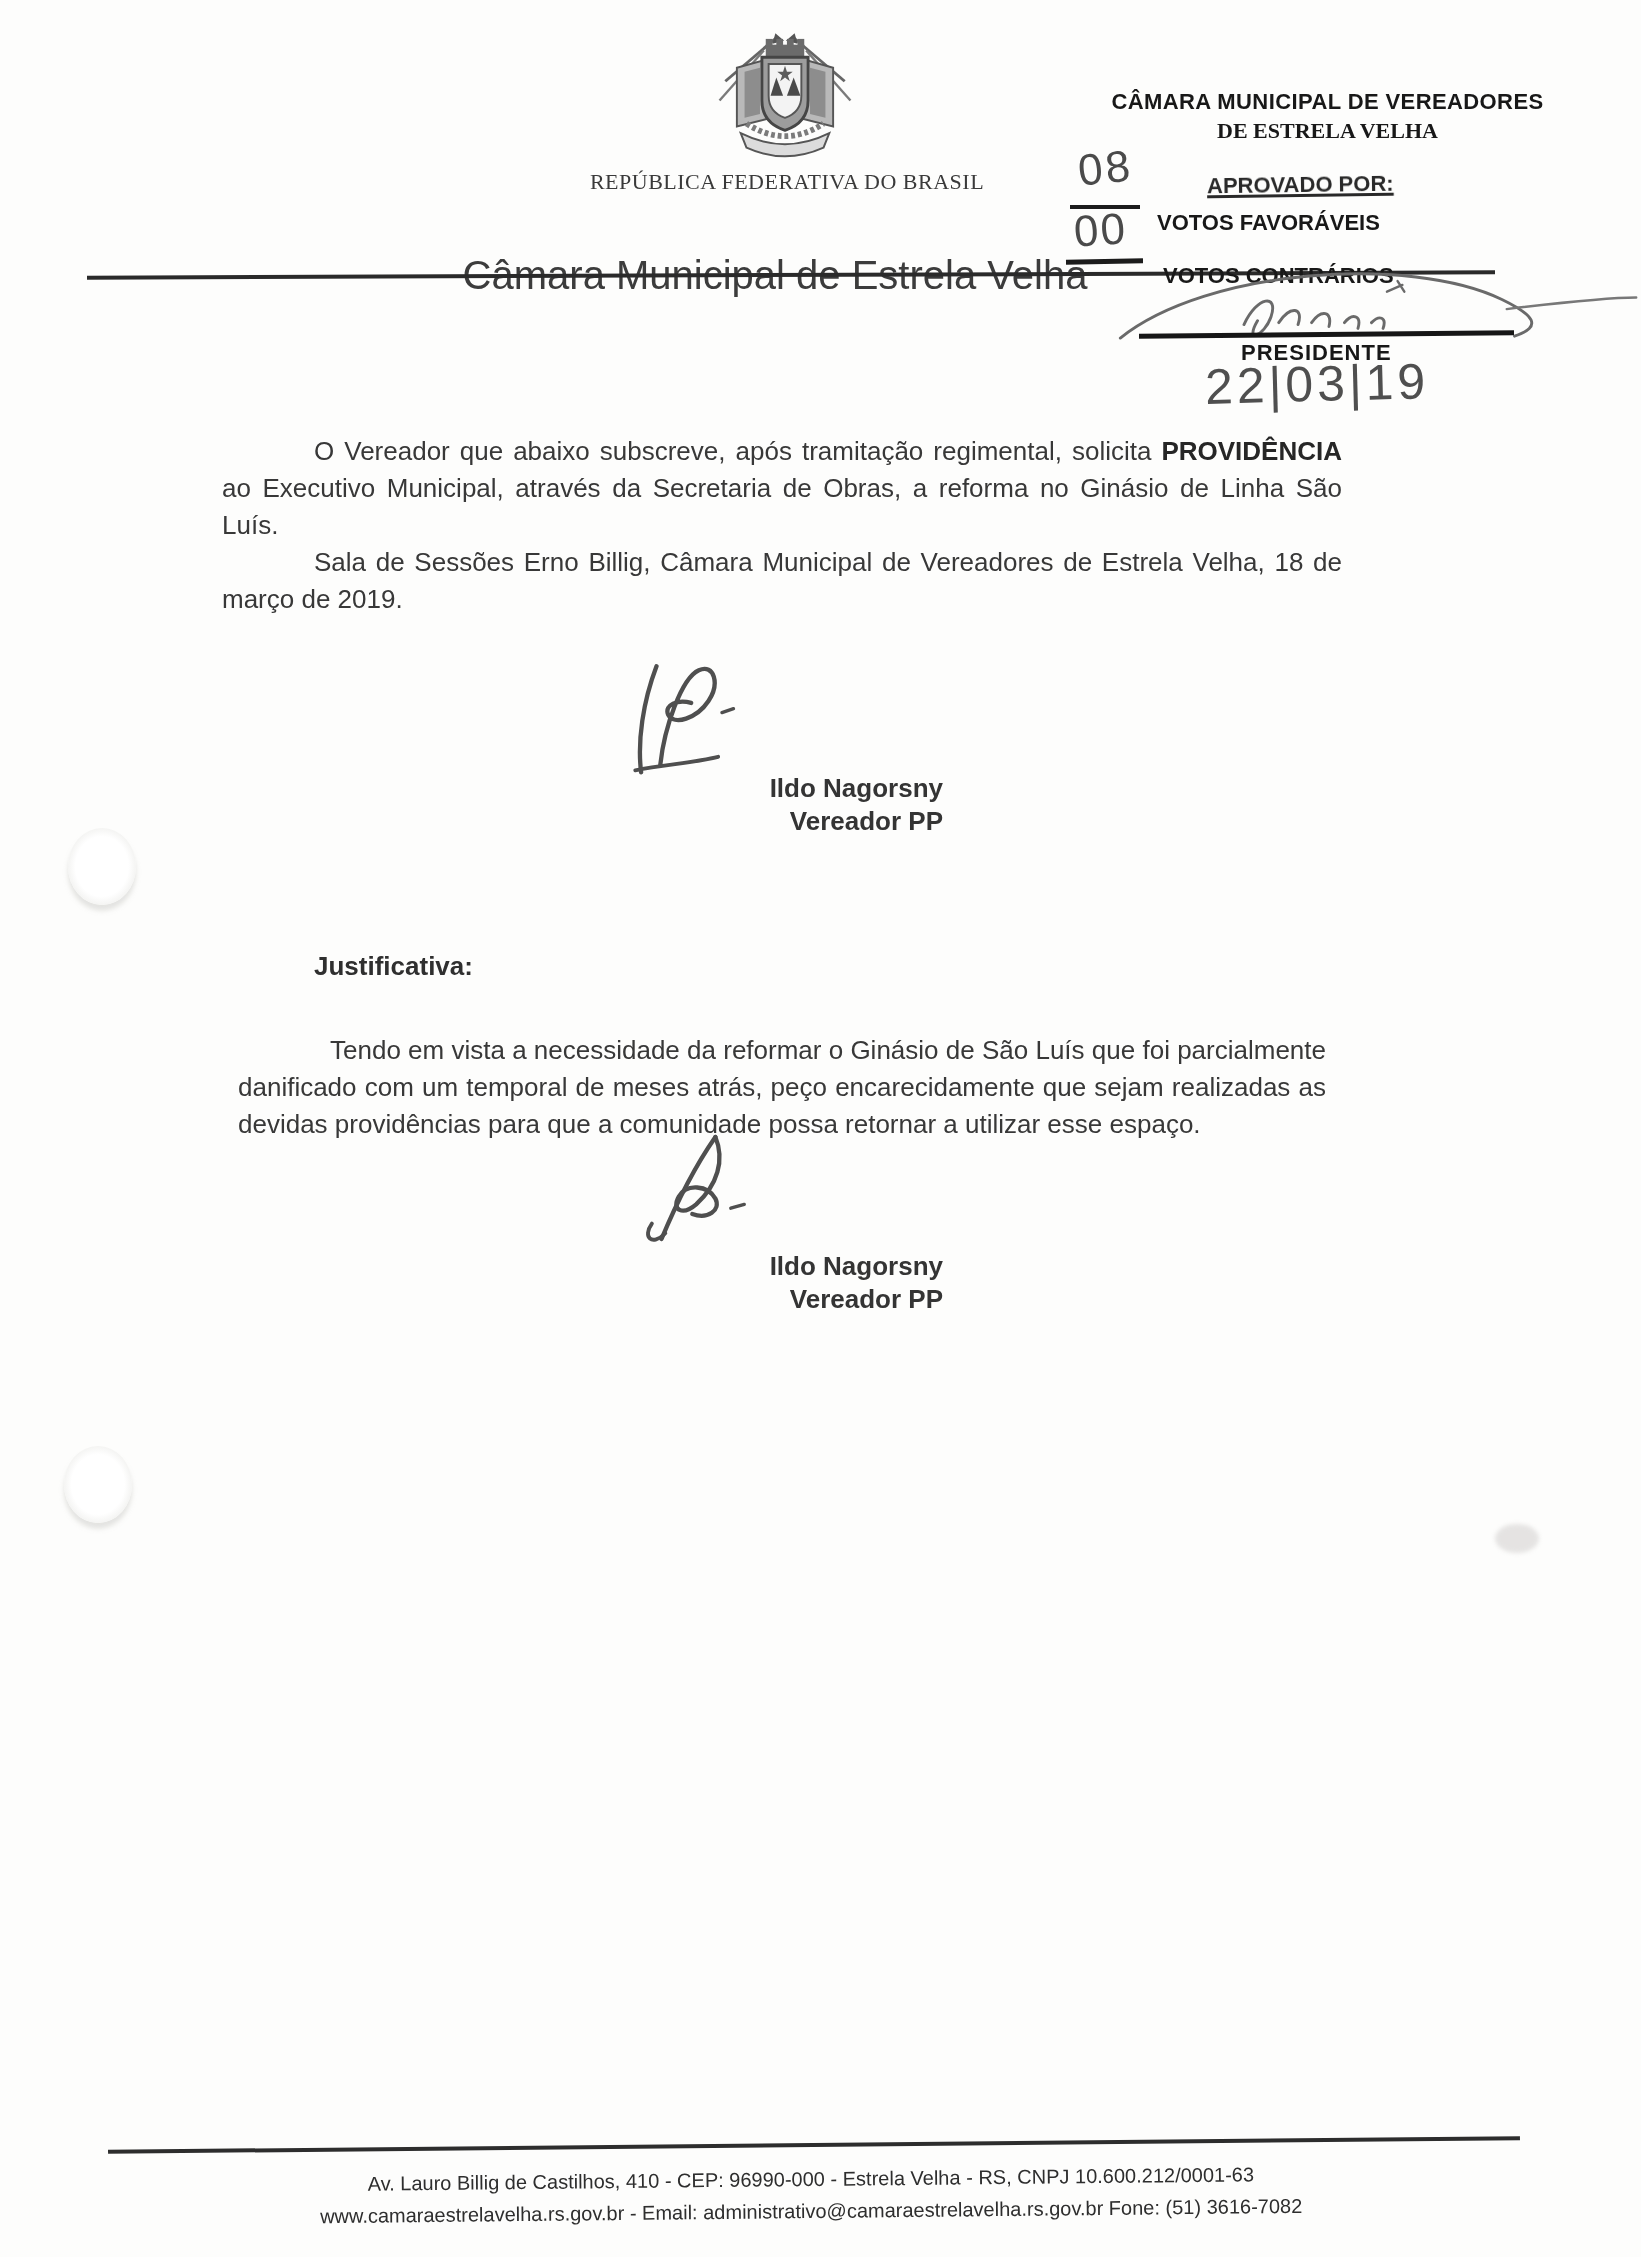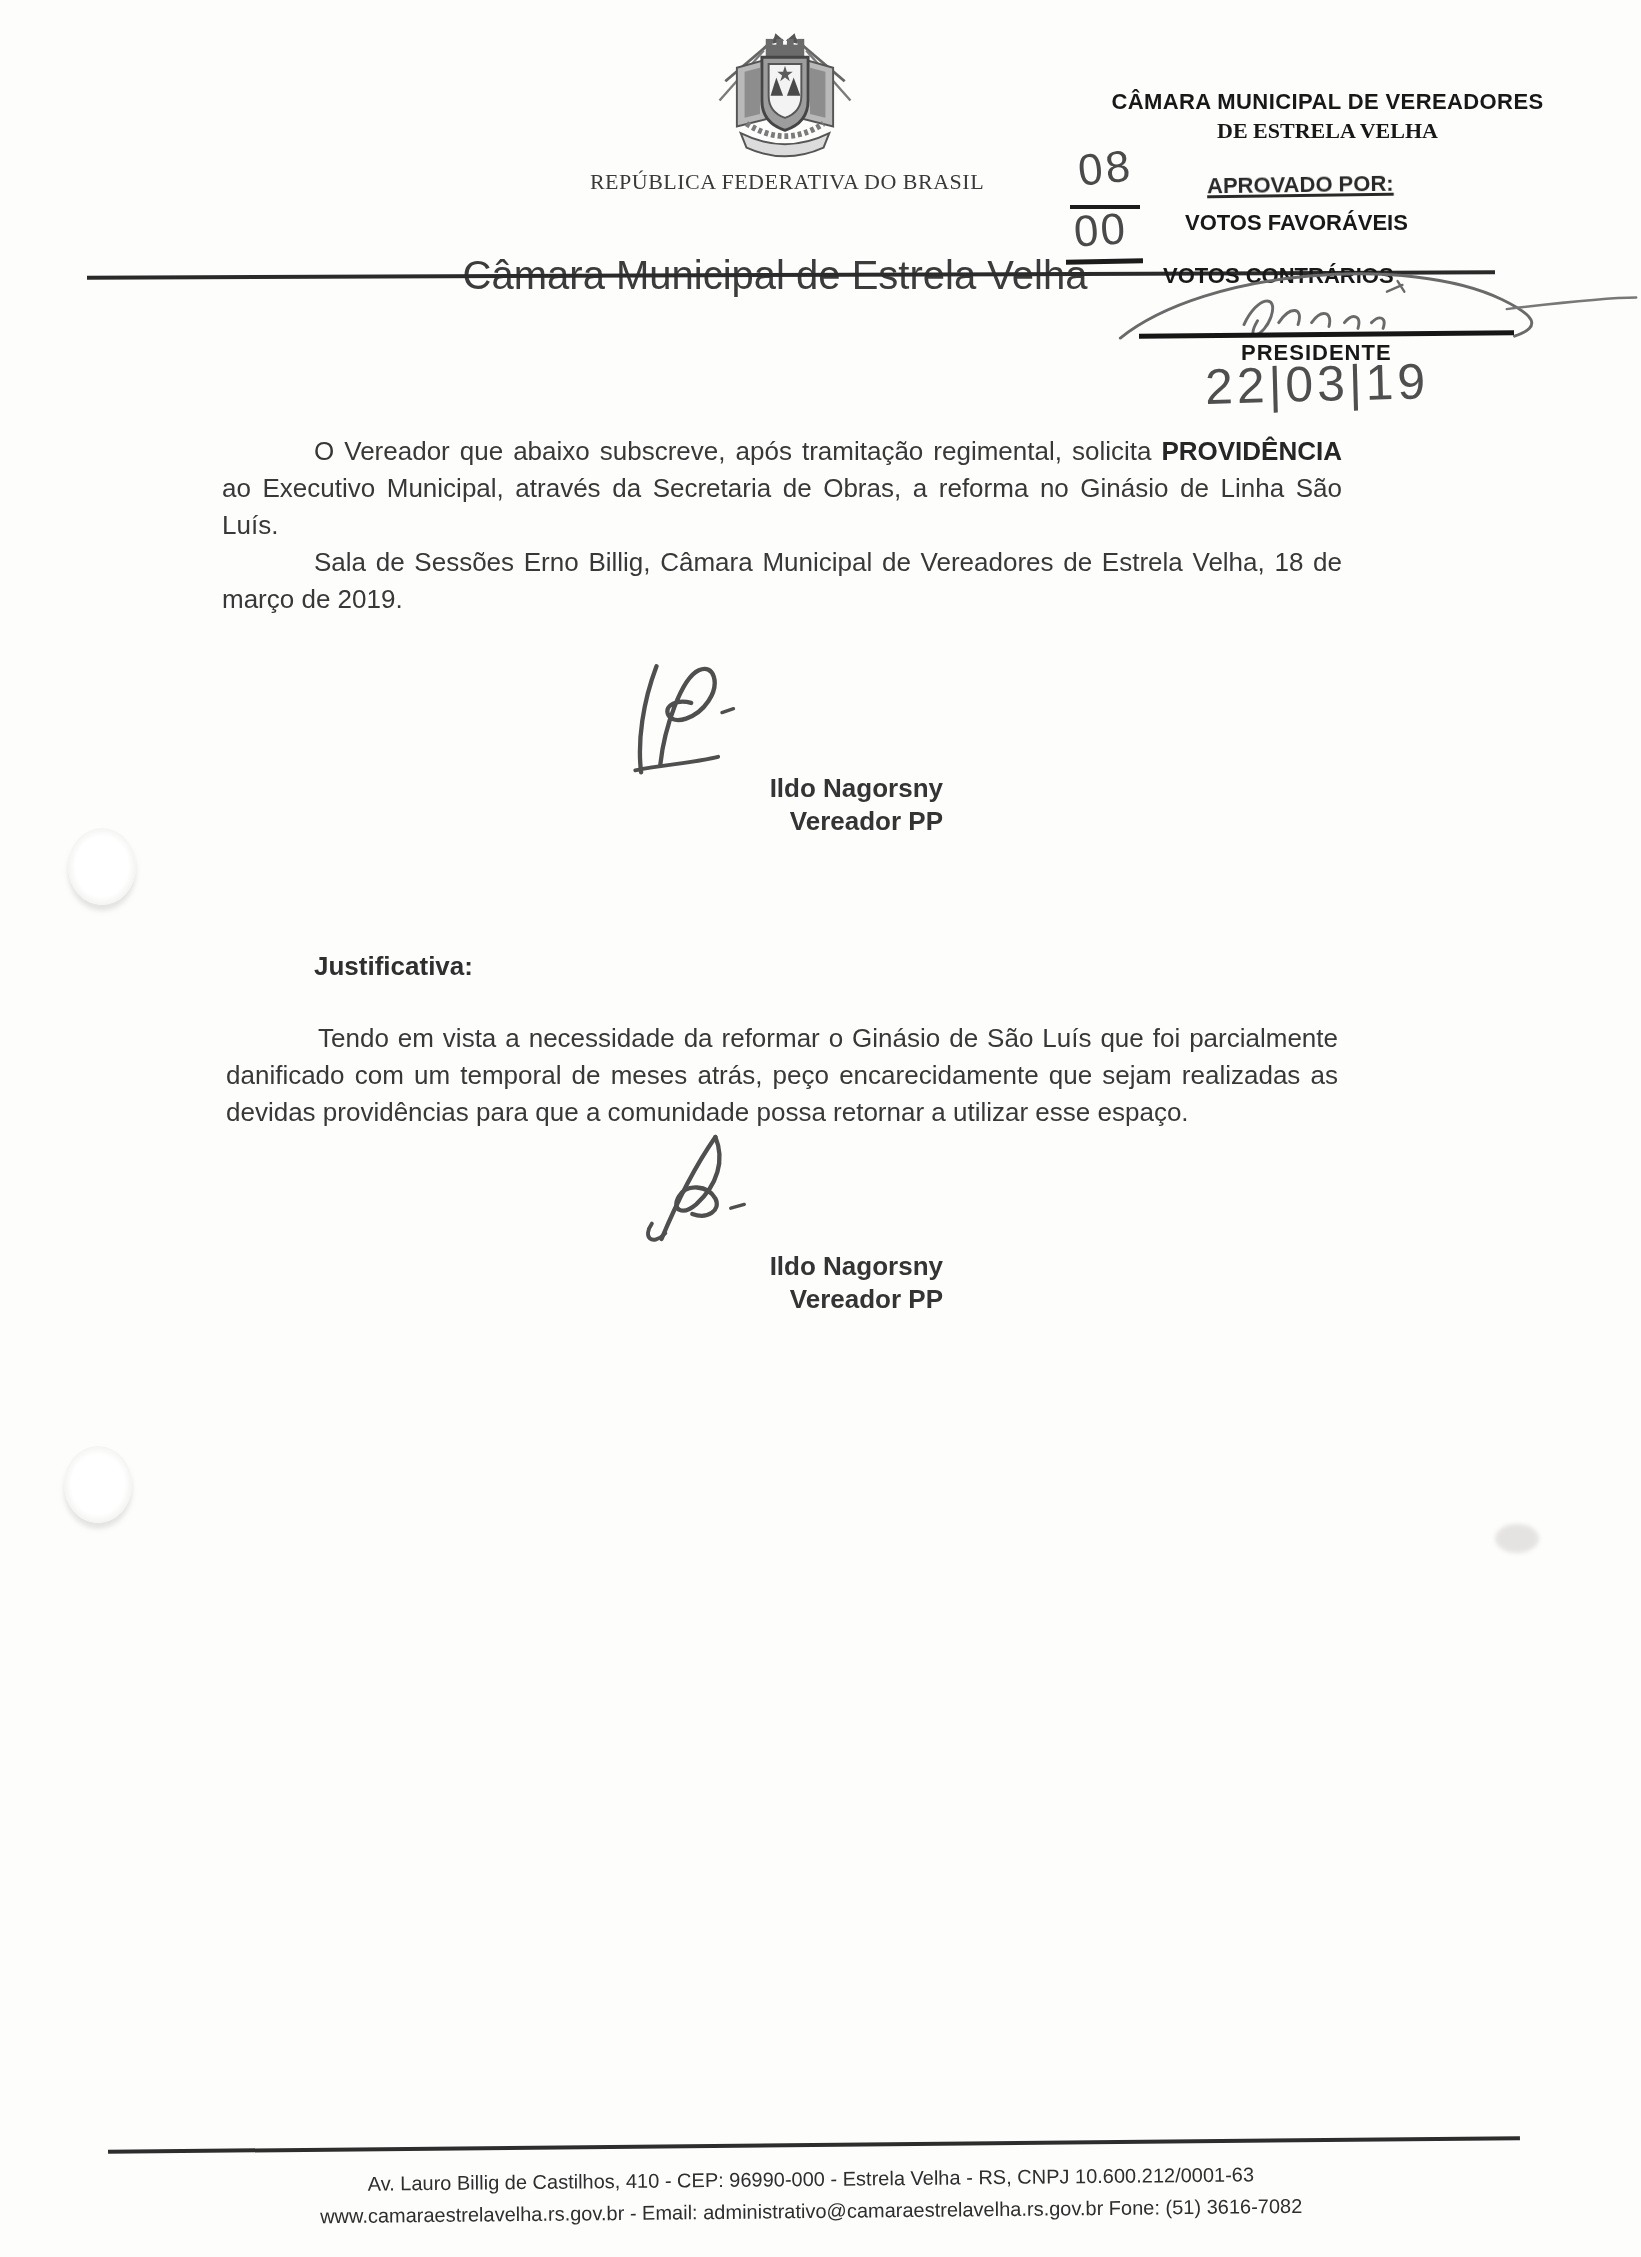--- a/index.html
+++ b/index.html
@@ -11,40 +11,40 @@
   .abs{position:absolute;}
   
   .org-line{left:0;width:1574px;text-align:center;font-size:22px;color:#3a3a3a;letter-spacing:0.5px;}
   .chamber-title{left:0;width:1550px;text-align:center;font-size:40px;color:#3c3c3c;}
   .header-rule{left:87px;top:273px;width:1408px;height:3.9px;background:#2a2a2a;transform:rotate(-0.22deg);}
   
   .stamp{font-weight:bold;color:#181818;filter:blur(0.3px);}
   .stamp-org1{left:1091px;top:89px;width:473px;text-align:center;font-size:22px;letter-spacing:0.4px;}
   .stamp-org2{left:1091px;top:118px;width:473px;text-align:center;font-size:22px;font-family:Liberation Serif, serif;}
   .stamp-approved{left:1207px;top:172px;font-size:22px;text-decoration:underline;text-decoration-thickness:2.9px;filter:blur(0.7px);transform:rotate(-0.8deg);opacity:.92;}
-  .stamp-votes-fav{left:1157px;top:210px;font-size:22px;margin-left:28px;}
+  .stamp-votes-fav{left:1157px;top:210px;font-size:22px;}
   .stamp-votes-con{left:1163px;top:263px;font-size:22px;}
   .hand{color:#4a4a4a;font-weight:400;}
   .hand-08{left:1078px;top:143px;font-size:44px;transform:rotate(-6deg);letter-spacing:2.9px;}
   .hand-00{left:1074px;top:205px;font-size:44px;transform:rotate(-4deg);letter-spacing:1.9px;}
   .vote-line1{left:1070px;top:205px;width:70px;height:3.9px;background:#1c1c1c;}
   .vote-line2{left:1066px;top:259px;width:77px;height:4.8px;background:#1c1c1c;transform:rotate(-1deg);}
   .president-rule{left:1139px;top:332px;width:375px;height:4.8px;background:#161616;transform:rotate(-0.5deg);}
   .stamp-president{left:1241px;top:340px;font-size:22px;letter-spacing:1px;}
   .hand-date{left:1205px;top:355px;font-size:50px;letter-spacing:3.9px;transform:rotate(-1.5deg);color:#4f4f4f;}
   
   .doc-title{left:362px;top:336px;width:850px;text-align:center;font-size:26px;font-weight:bold;color:#2f2f2f;}
   .body-block{left:222px;top:433px;width:1120px;font-size:26px;line-height:37px;color:#383838;text-align:justify;}
   .body-block p{margin:0;text-indent:92px;}
   .body-block b{color:#262626;}
   .sig-block{width:309px;text-align:right;}
   .sig-name{font-size:26px;font-weight:bold;color:#343434;line-height:33px;}
   .just-heading{left:314px;top:951px;font-size:26px;font-weight:bold;color:#2f2f2f;}
   .just-block{left:222px;top:1016px;width:1120px;font-size:26px;line-height:37px;color:#383838;text-align:justify;}
-  .just-block p{margin:4px;text-indent:92px;}
+  .just-block p{margin:16px;text-indent:92px;}
   
   .footer-rule{left:108px;top:2143px;width:1412px;height:3.9px;background:#2d2d2d;transform:rotate(-0.55deg);}
   .footer{left:58px;top:2163px;width:1506px;text-align:center;font-size:20px;color:#2e2e2e;line-height:32px;transform:rotate(-0.6deg);}
   
   .punch{width:68px;height:77px;border-radius:50%;
     background:radial-gradient(ellipse at center,#ffffff 55%,#f1f1ef 75%,transparent 100%);
     box-shadow:0 5.8px 5.8px rgba(180,180,175,.35);}
   .smudge{width:44px;height:29px;border-radius:50%;background:#b9b5b4;opacity:.35;filter:blur(1.9px);}
   svg{display:block;}
 </style>

